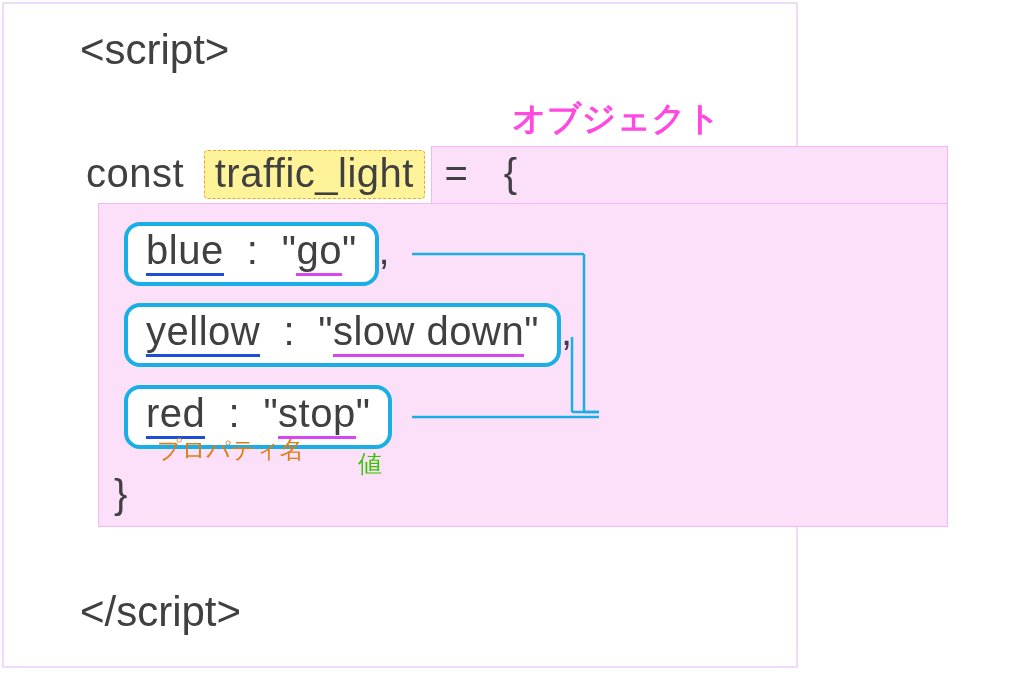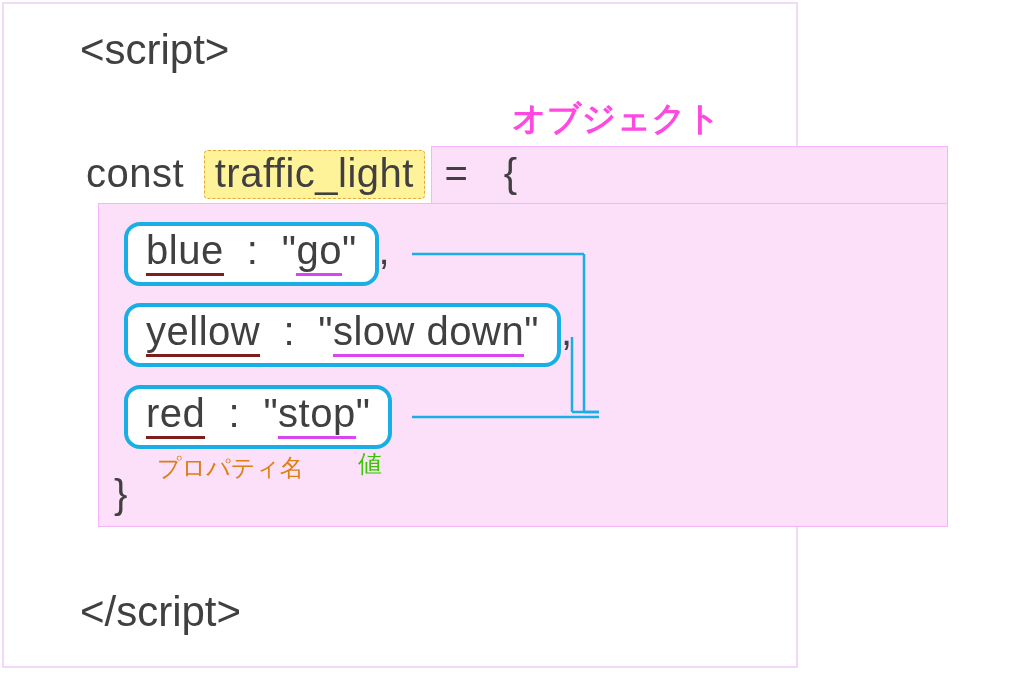--- a/index.html
+++ b/index.html
@@ -48,21 +48,21 @@
 
 .prop-pill {
   border:4px solid #19afe6;
   border-radius:16px;
   background:#fff;
   padding:2px 18px 6px 18px;
   display:inline-block;
 }
 
 
-.ul-orange { display:inline-block; border-bottom:3px solid #7f1d1d; padding-bottom:0; }
+.ul-orange { display:inline-block; border-bottom:3px solid #1d4ed8; padding-bottom:0; }
 .ul-green  { display:inline-block; border-bottom:3px solid #d946ef; padding-bottom:0; }
 
 
 svg.overlay {
   position:absolute;
   left:0; top:0;
   width:1005px; height:666px;
   pointer-events:none;
 }
 svg.overlay line { stroke:#19afe6; stroke-width:2.5; fill:none; }
@@ -104,21 +104,21 @@
       <span class="ul-orange">yellow</span><span>&nbsp; :&nbsp; "</span><span class="ul-green">slow down</span><span>"</span>
     </span><span class="code">,</span>
   </div>
 
   <div class="abs" style="left:120px; top:381px;">
     <span class="prop-pill code">
       <span class="ul-orange">red</span><span>&nbsp; :&nbsp; "</span><span class="ul-green">stop</span><span>"</span>
     </span>
   </div>
 
-  <div class="abs label-propname" style="left:153px; top:448px;">
+  <div class="abs label-propname" style="left:153px; top:430px;">
     <span>プロパティ名</span>
   </div>
   <div class="abs label-value" style="left:354px; top:444px;">
     <span>値</span>
   </div>
 
 
   <div class="abs code" style="left:110px; top:468px;">
     <span>}</span>
   </div>

